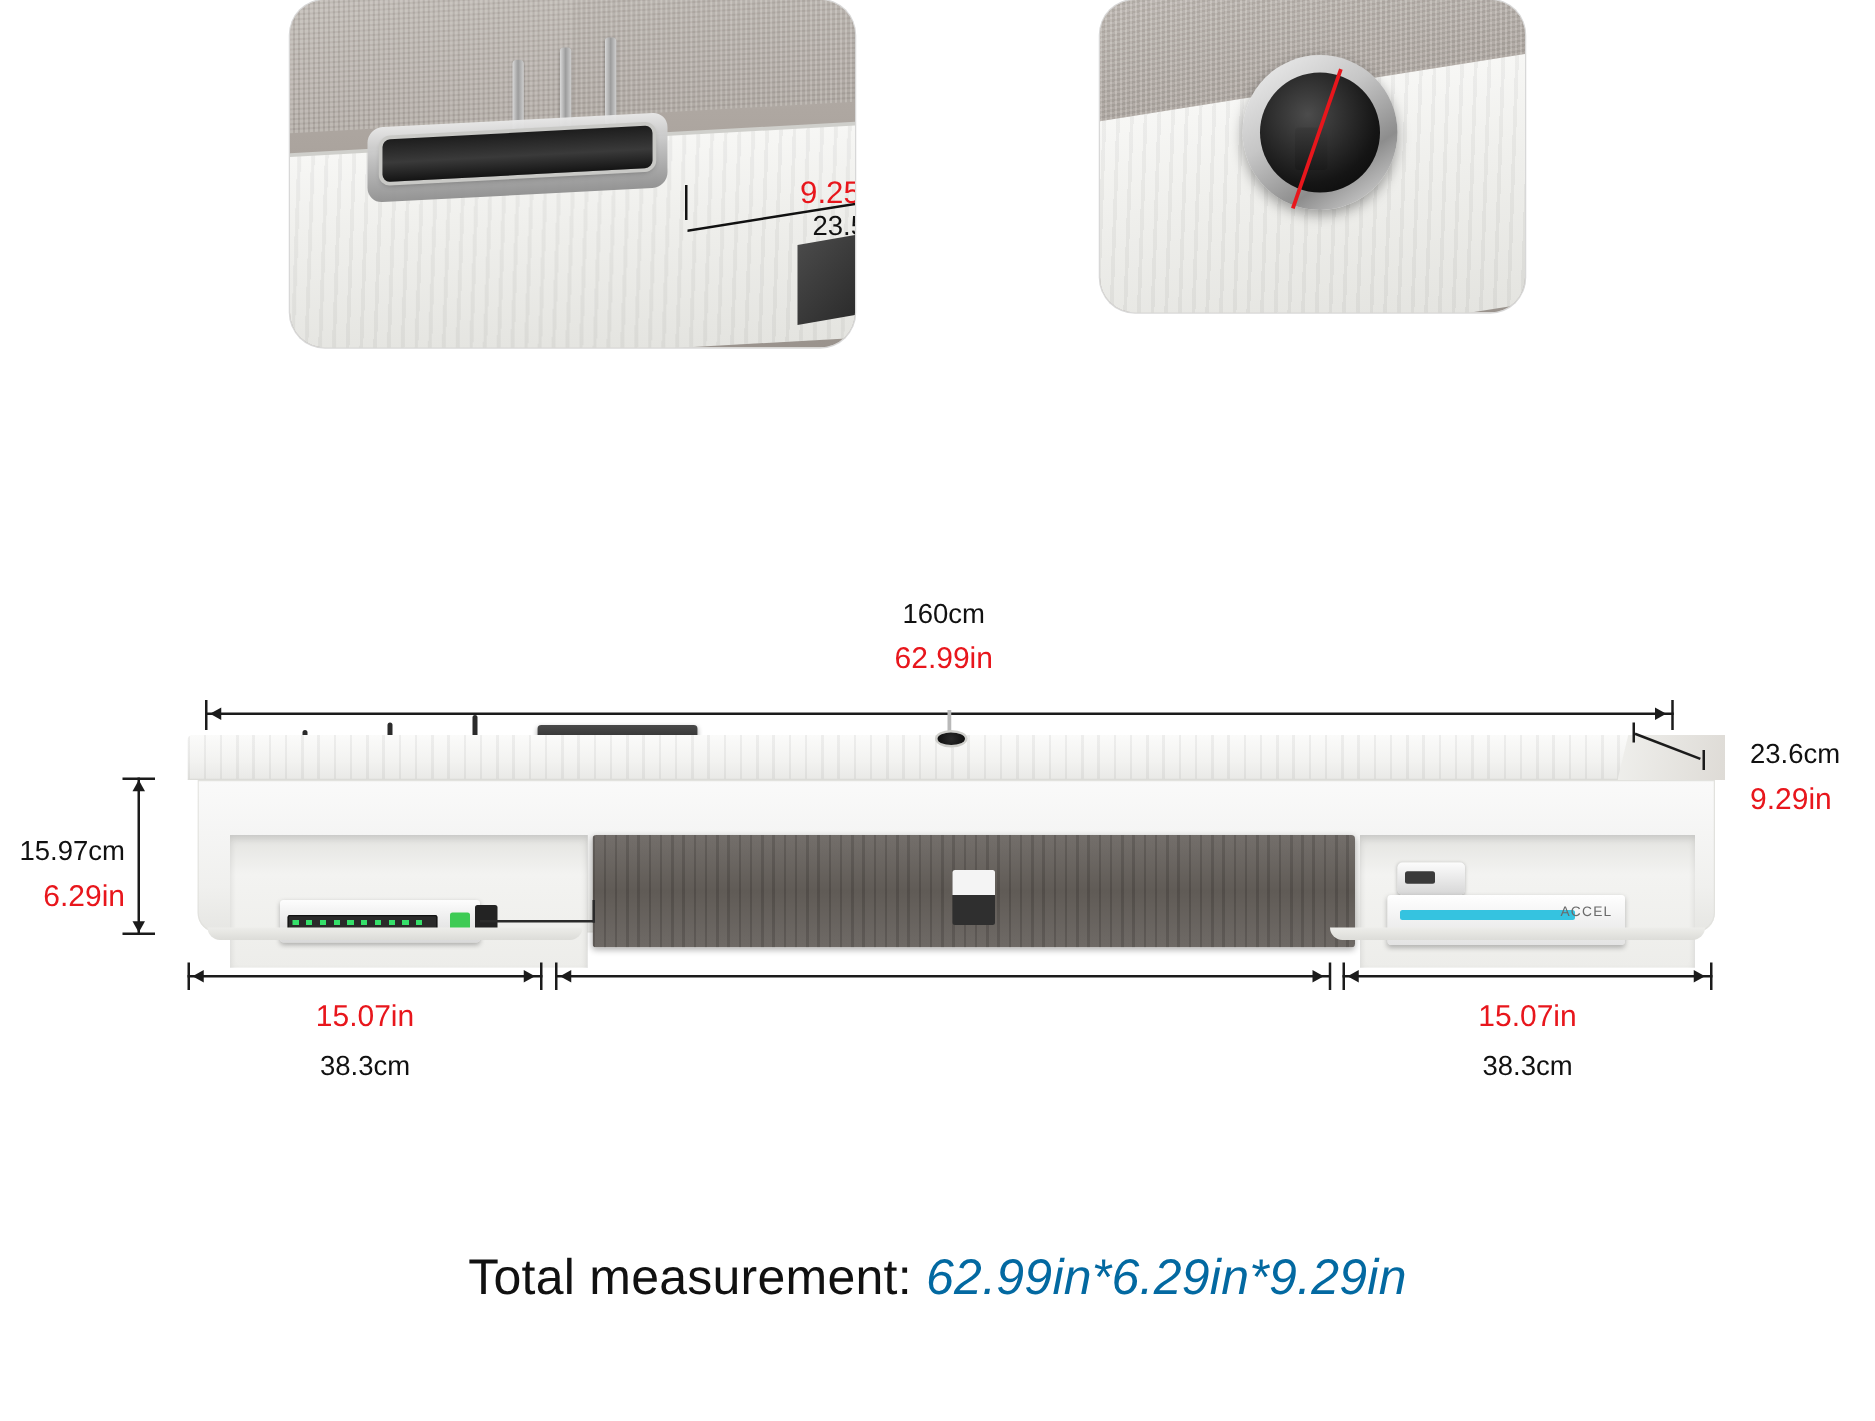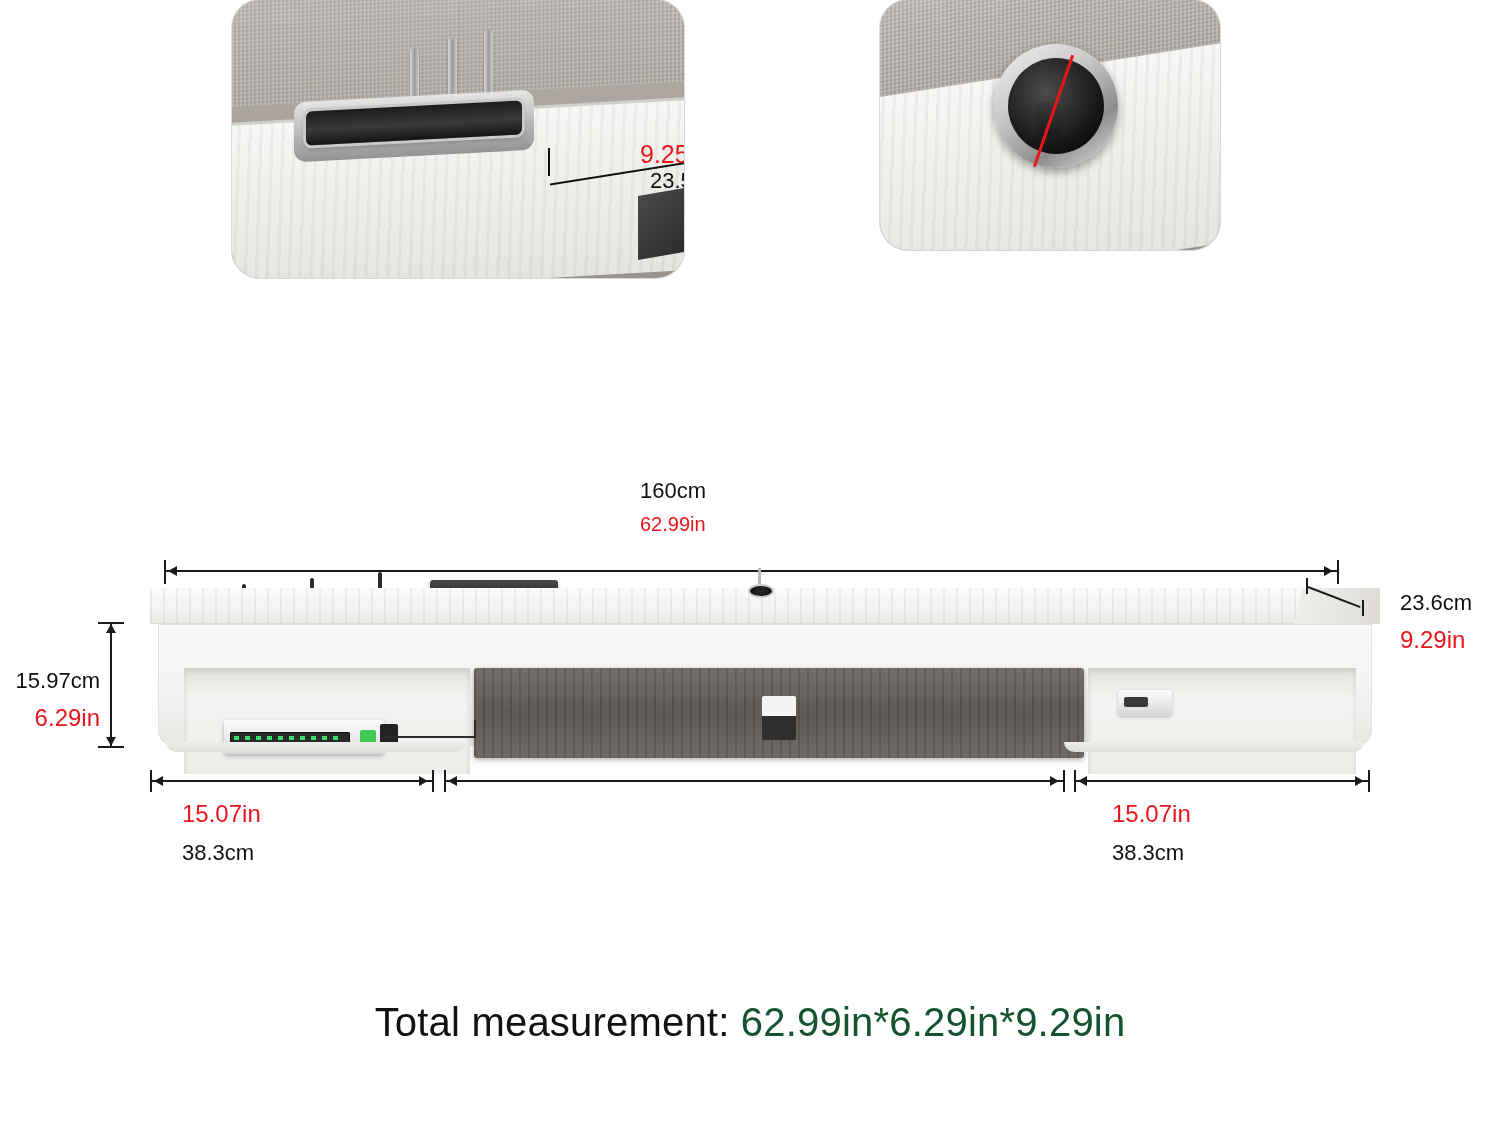--- a/index.html
+++ b/index.html
@@ -196,32 +196,32 @@
   .dim-line{position:absolute;background:#1b1b1b;}
   .tick{position:absolute;width:2px;background:#1b1b1b;}
   .tick-h{position:absolute;height:2px;background:#1b1b1b;}
   .arrow-l,.arrow-r{position:absolute;width:0;height:0;border-top:5px solid transparent;border-bottom:5px solid transparent;}
   .arrow-l{border-right:9px solid #1b1b1b;}
   .arrow-r{border-left:9px solid #1b1b1b;}
   .arrow-u,.arrow-d{position:absolute;width:0;height:0;border-left:5px solid transparent;border-right:5px solid transparent;}
   .arrow-u{border-bottom:9px solid #1b1b1b;}
   .arrow-d{border-top:9px solid #1b1b1b;}
 
-  .dimtext{position:absolute;white-space:nowrap;}
+  .dimtext{position:absolute;text-align:center;white-space:nowrap;}
   .dimtext .cm{display:block;color:#111;}
   .dimtext .inch{display:block;color:#e8161c;}
 
   
   #total{
     position:absolute;left:0;right:0;top:1000px;text-align:center;
   }
   #total .line1{font-size:40px;letter-spacing:.2px;}
   #total .line2{font-size:38px;color:#111;margin-top:16px;}
   #total .label{color:#111;}
-  #total .val{color:#14532d;}
+  #total .val{color:#0369a1;font-style:italic;}
 </style>
 </head>
 <body>
 
 <div class="stage">
 
   <div class="inset" id="inset-left">
     <div class="wall"></div>
     <div class="fabric"></div>
     <div class="shelftop"></div>
@@ -253,21 +253,21 @@
 
   </div>
 
   <div class="dim-line" style="left:164px;top:570px;width:1175px;height:2px;"></div>
   <div class="tick" style="left:164px;top:560px;height:24px;"></div>
   <div class="tick" style="left:1337px;top:560px;height:24px;"></div>
   <div class="arrow-l" style="left:168px;top:566px;"></div>
   <div class="arrow-r" style="left:1324px;top:566px;"></div>
   <div class="dimtext" style="left:640px;top:478px;width:230px;">
     <span class="cm" style="font-size:22px;">160cm</span>
-    <span class="inch" style="font-size:20px;margin-top:9px;">62.99in</span>
+    <span class="inch" style="font-size:24px;margin-top:9px;">62.99in</span>
   </div>
 
   <div id="product">
     <div class="antenna" id="a3"></div>
     <div class="antenna" id="a2"></div>
     <div class="antenna" id="a1"></div>
     <div class="soundbar"></div>
     <div class="cable"></div>
 
     <div class="board-top"></div>
@@ -281,20 +281,24 @@
       </div>
       <div class="router">
         <div class="router-face"></div>
         <div class="router-leds"></div>
         <div class="router-port"></div>
         <div class="router-blk"></div>
       </div>
       <div class="wirepath"></div>
       <div class="wirepath2"></div>
       <div class="remote"></div>
+      <div class="console">
+        <div class="console-strip"></div>
+        <div class="console-txt">ACCEL</div>
+      </div>
       <div class="foot" id="foot-l"></div>
       <div class="foot" id="foot-r"></div>
     </div>
   </div>
 
   <div class="dim-line" style="left:110px;top:622px;width:2px;height:126px;"></div>
   <div class="tick-h" style="left:98px;top:622px;width:26px;"></div>
   <div class="tick-h" style="left:98px;top:746px;width:26px;"></div>
   <div class="arrow-u" style="left:106px;top:624px;"></div>
   <div class="arrow-d" style="left:106px;top:737px;"></div>

